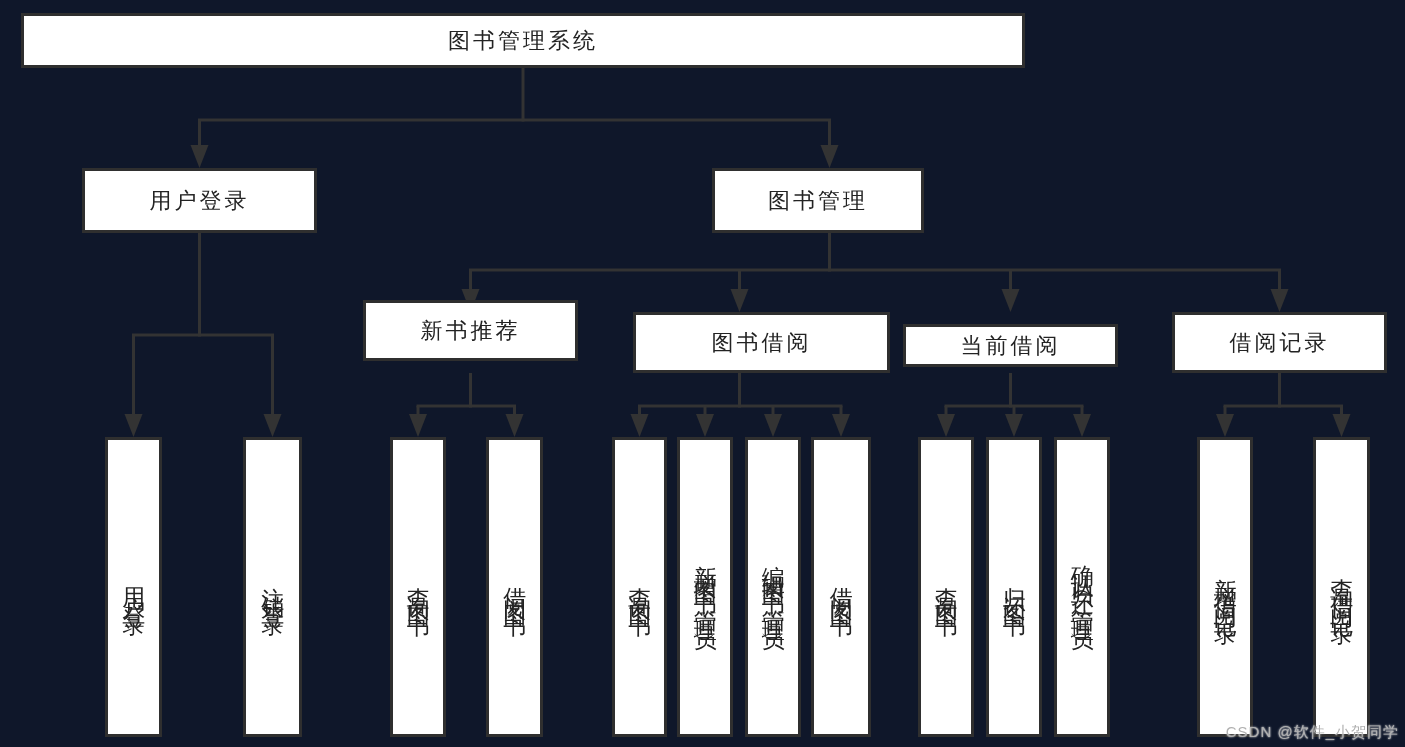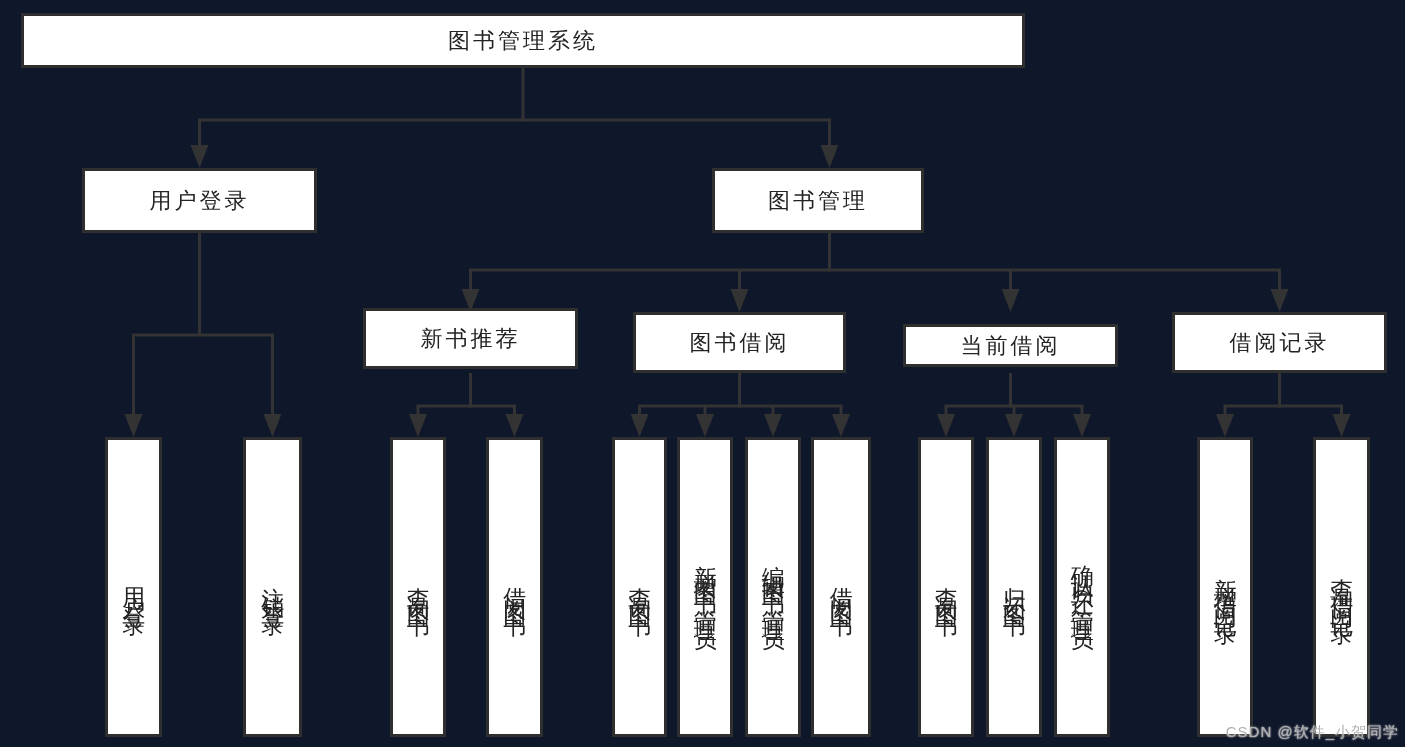--- a/index.html
+++ b/index.html
@@ -110,24 +110,24 @@
     <span class="hlabel">图书管理系统</span>
   </div>
 
   <div class="box" style="left:82px;top:168px;width:235px;height:65px;">
     <span class="hlabel">用户登录</span>
   </div>
   <div class="box" style="left:712px;top:168px;width:212px;height:65px;">
     <span class="hlabel">图书管理</span>
   </div>
 
-  <div class="box" style="left:363px;top:308px;width:215px;height:61px;">
+  <div class="box" style="left:363px;top:300px;width:215px;height:61px;">
     <span class="hlabel">新书推荐</span>
   </div>
-  <div class="box" style="left:633px;top:312px;width:213px;height:61px;justify-content:center;">
+  <div class="box" style="left:633px;top:312px;width:257px;height:61px;justify-content:center;">
     <span class="hlabel">图书借阅</span>
   </div>
   <div class="box" style="left:903px;top:324px;width:215px;height:43px;">
     <span class="hlabel">当前借阅</span>
   </div>
   <div class="box" style="left:1172px;top:312px;width:215px;height:61px;">
     <span class="hlabel">借阅记录</span>
   </div>
 
   <div class="box" style="left:105px;top:437px;width:57px;height:300px;">

